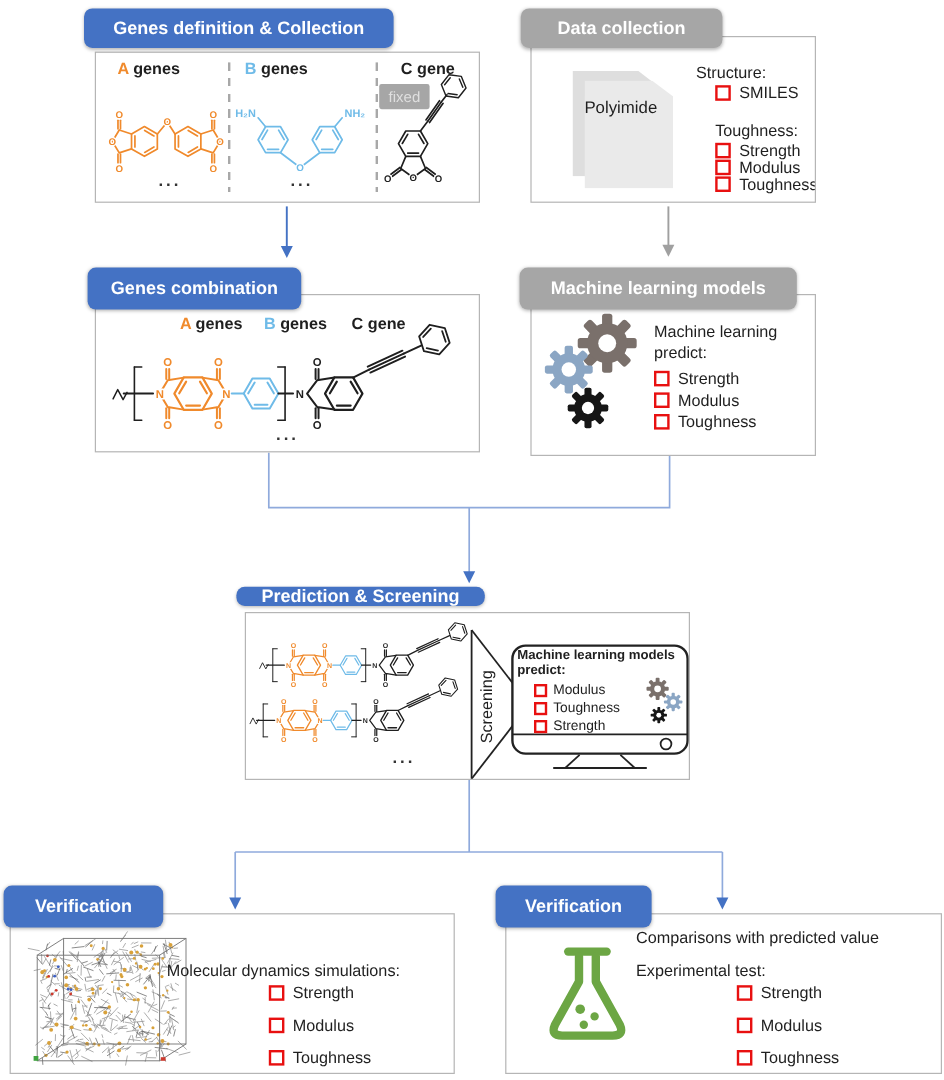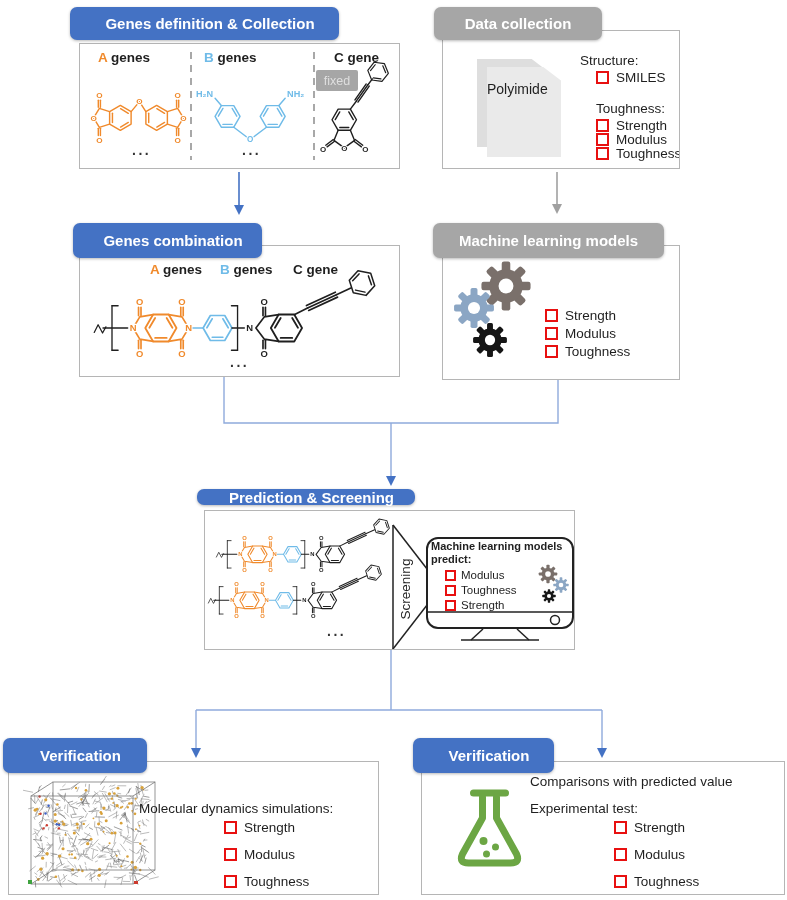--- a/index.html
+++ b/index.html
@@ -1,20 +1,20 @@
 <!DOCTYPE html>
 <html style="--header_blue: #4472C4; --header_gray: #A6A6A6; --checkbox_red: #E81010; --gene_a_orange: #F08A2C; --gene_b_blue: #6FBBE8; --flask_green: #6CA644; --arrow_blue: #4472C4; --arrow_gray: #A0A0A0; --connector_blue: #8FAADC; --panel_border: #B5B5B5; --ink: #1F1F1F; --doc_gray_back: #DEDEDE; --doc_gray_front: #EAEAEA; --badge_text: #DFDFDF; --gear_gray: #7A706B; --gear_blue: #8BA6C4; --gear_black: #161616;"><head>
 <meta charset="utf-8">
 <style>
   html,body{margin:0;padding:0;background:#fff;}
   body{font-family:"Liberation Sans","DejaVu Sans",sans-serif;color:#1f1f1f;}
   .page{position:relative;width:787px;height:900px;background:#fff;overflow:hidden;}
   .hdr{position:absolute;color:#fff;font-weight:bold;font-size:15px;display:flex;align-items:center;
        justify-content:center;border-radius:7px;z-index:6;box-shadow:0 1px 3px rgba(0,0,0,.28);}
-  .hdr.blue{background:var(--header_blue);padding-left:11px;}
+  .hdr.blue{background:var(--header_blue);}
   .hdr.gray{background:var(--header_gray);}
   .panel{position:absolute;background:#fff;border:1.2px solid var(--panel_border);z-index:2;overflow:hidden;}
   .abs{position:absolute;}
   .lbl{font-size:13.5px;font-weight:bold;white-space:nowrap;}
   .vdash{position:absolute;width:2px;background:repeating-linear-gradient(to bottom,#a8a8a8 0 7px,transparent 7px 13px);}
   .badge{position:absolute;background:var(--header_gray);color:var(--badge_text);font-size:12.5px;
          display:flex;align-items:center;justify-content:center;border-radius:2px;z-index:3;}
   .ellip{position:absolute;font-weight:bold;font-size:14px;letter-spacing:2.5px;color:#333;}
   .struct{position:absolute;stroke:currentColor;fill:none;stroke-width:1.5;stroke-linecap:round;stroke-linejoin:round;overflow:visible;}
   .chkrow{display:flex;align-items:center;gap:7px;font-size:13.5px;white-space:nowrap;}
@@ -225,20 +225,21 @@
 
   <div class="hdr gray" style="left:433px;top:223px;width:231px;height:35px;">
     <span>Machine learning models</span>
   </div>
   <div class="panel" style="left:442px;top:245px;width:236px;height:133px;">
     <svg viewBox="0 0 100 115" style="position:absolute;left:8px;top:16px;width:100px;height:115px;overflow:visible;">
       <use href="#gearG" transform="translate(55,24) scale(1.38)" style="color:var(--gear_gray)"></use>
       <use href="#gearG" transform="translate(23,46) scale(1.12)" style="color:var(--gear_blue)"></use>
       <use href="#gearG" transform="translate(39,78) scale(0.95)" style="color:var(--gear_black)"></use>
     </svg>
+    <div class="abs t135" style="left:102px;top:22px;width:126px;line-height:17px;">Machine learning predict:</div>
     <div class="abs chkrow" style="left:102px;top:62px;">
       <span class="chk"></span>
       <span>Strength</span>
     </div>
     <div class="abs chkrow" style="left:102px;top:80px;">
       <span class="chk"></span>
       <span>Modulus</span>
     </div>
     <div class="abs chkrow" style="left:102px;top:98px;">
       <span class="chk"></span>

